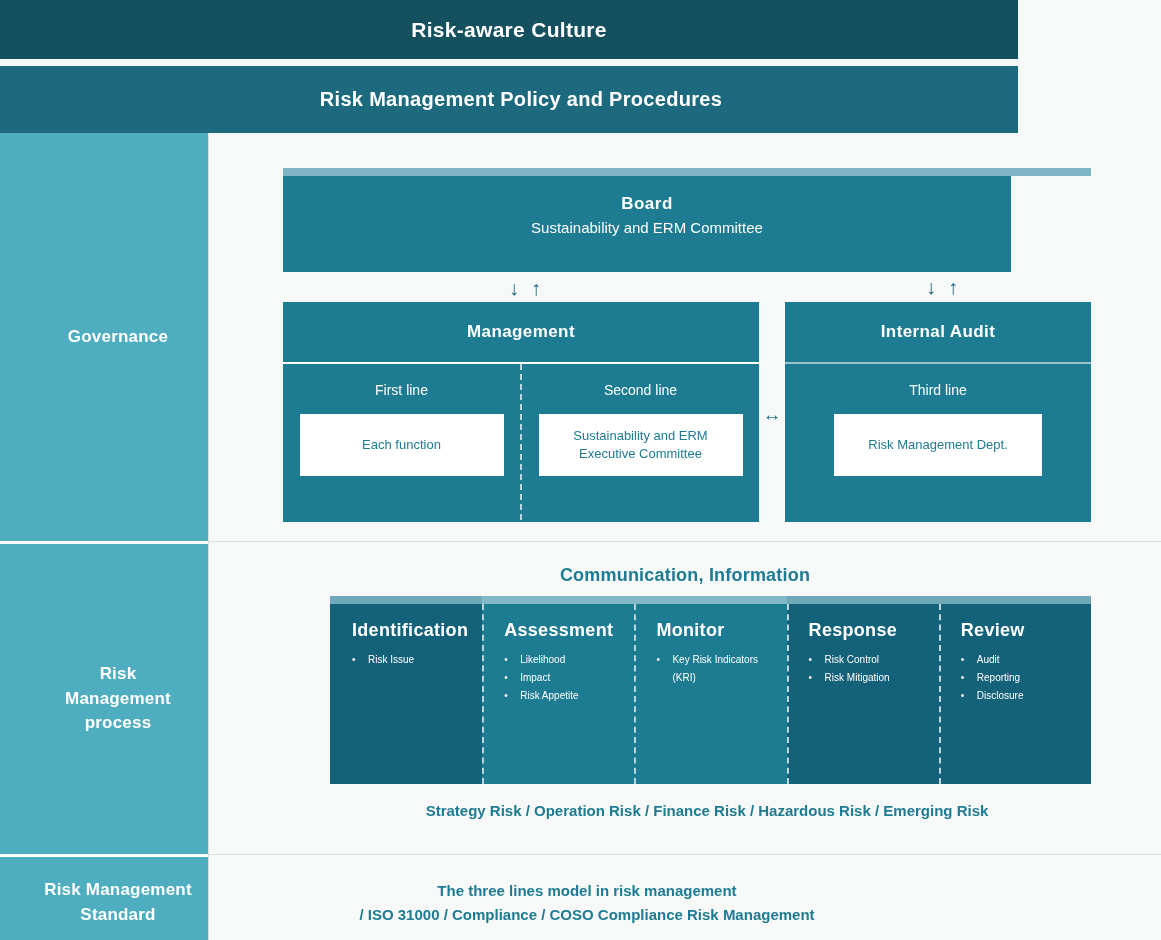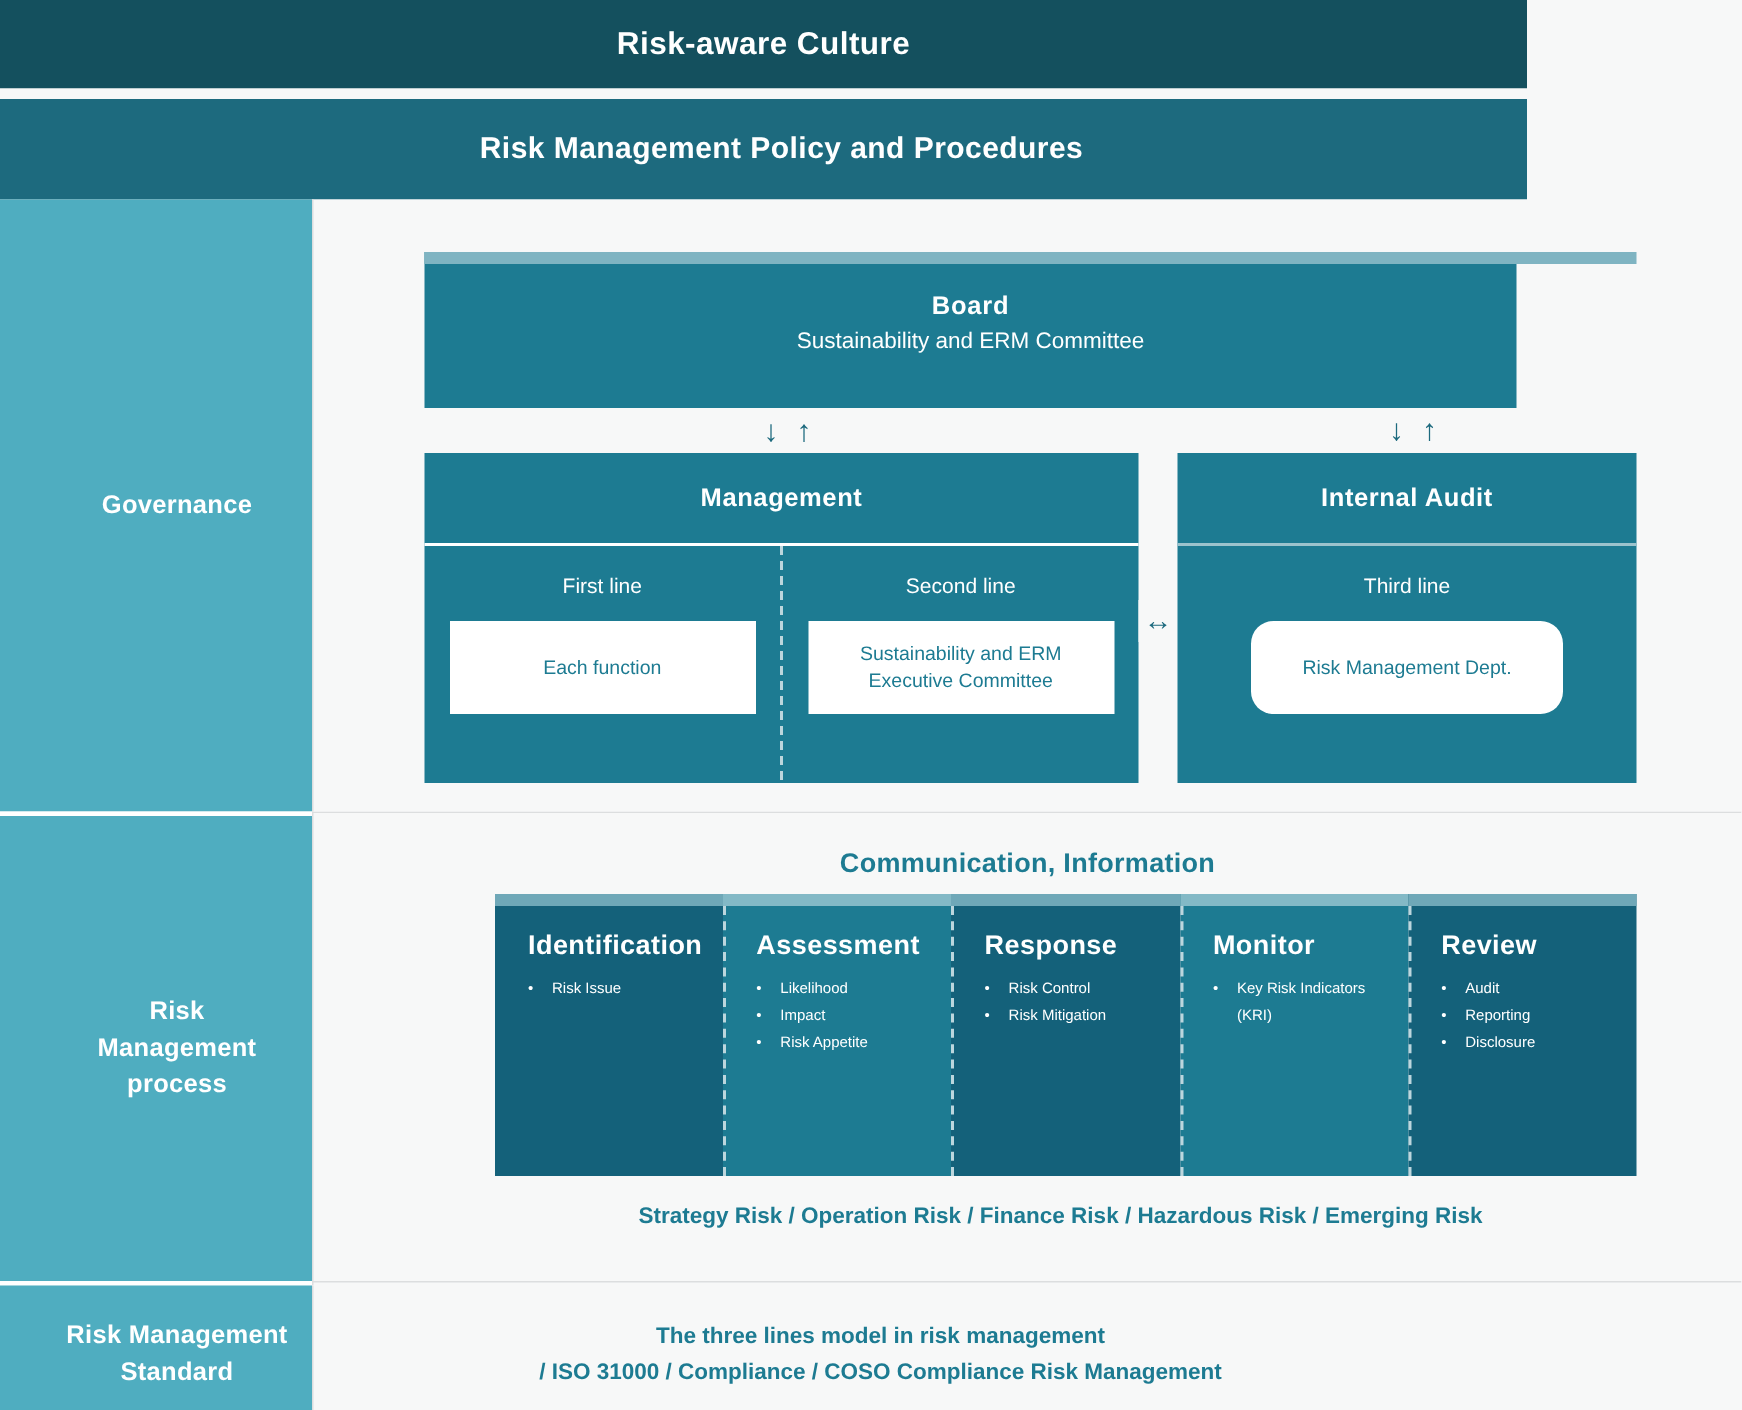--- a/index.html
+++ b/index.html
@@ -155,21 +155,21 @@
     font-size: 13px;
     line-height: 1.35;
     display: flex;
     align-items: center;
     justify-content: center;
     text-align: center;
     margin: 0 auto;
   }
   .wb-each  { width: 204px; height: 62px; }
   .wb-susta { width: 204px; height: 62px; }
-  .wb-rmd   { width: 208px; height: 62px; border-radius: 15px; }
+  .wb-rmd   { width: 208px; height: 62px; }
 
   .h-arrow {
     position: absolute;
     left: 550px;
     top: 267px;
     width: 26px;
     height: 28px;
     display: flex;
     align-items: center;
     justify-content: center;
@@ -360,34 +360,34 @@
             <div class="proc-col light sep">
               <div class="cap"></div>
               <div class="proc-name">Assessment</div>
               <ul class="proc-list">
                 <li>Likelihood</li>
                 <li>Impact</li>
                 <li>Risk Appetite</li>
               </ul>
             </div>
 
+            <div class="proc-col light sep">
+              <div class="cap"></div>
+              <div class="proc-name">Monitor</div>
+              <ul class="proc-list">
+                <li style="max-width: 112px;">Key Risk Indicators (KRI)</li>
+              </ul>
+            </div>
+
             <div class="proc-col dark sep">
               <div class="cap"></div>
               <div class="proc-name">Response</div>
               <ul class="proc-list">
                 <li>Risk Control</li>
                 <li>Risk Mitigation</li>
-              </ul>
-            </div>
-
-            <div class="proc-col light sep">
-              <div class="cap"></div>
-              <div class="proc-name">Monitor</div>
-              <ul class="proc-list">
-                <li style="max-width: 112px;">Key Risk Indicators (KRI)</li>
               </ul>
             </div>
 
             <div class="proc-col dark sep">
               <div class="cap"></div>
               <div class="proc-name">Review</div>
               <ul class="proc-list">
                 <li>Audit</li>
                 <li>Reporting</li>
                 <li>Disclosure</li>

